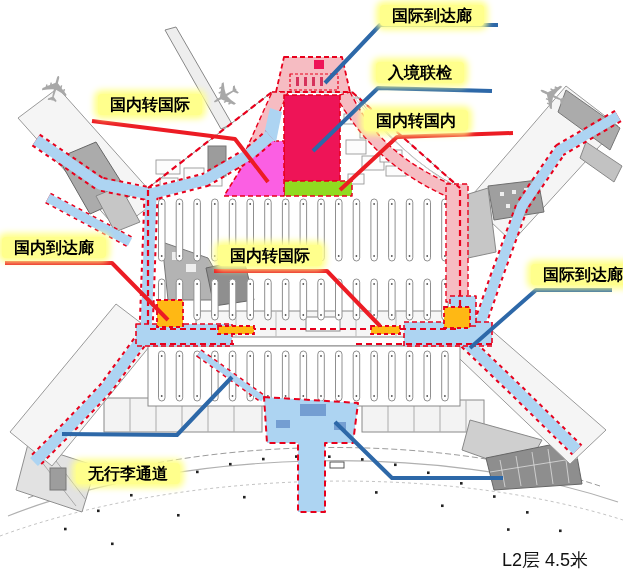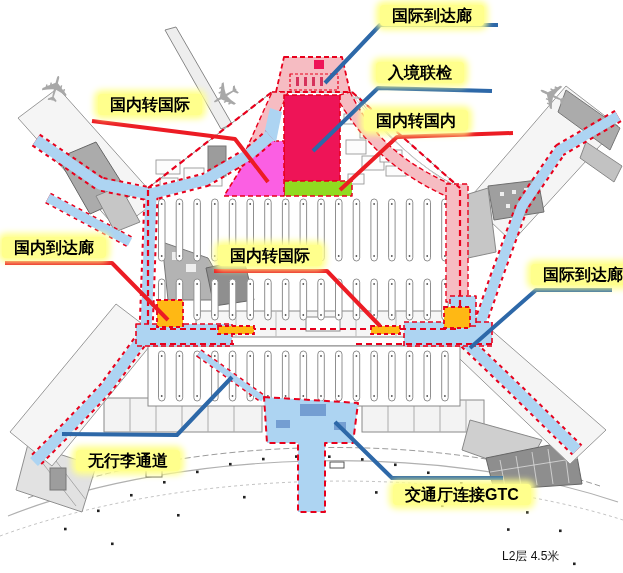--- a/index.html
+++ b/index.html
@@ -2,21 +2,21 @@
 <html><head>
 <meta charset="utf-8">
 <style>
   html,body{margin:0;padding:0;background:#fff;}
   #stage{position:relative;width:623px;height:573px;background:#fff;overflow:hidden;
          font-family:"Liberation Sans",sans-serif;}
   #plan{position:absolute;left:0;top:0;}
   .lbl{position:absolute;font-weight:bold;font-size:16px;line-height:19px;color:#000000;
        background:#ffff8c;box-shadow:0 0 6px 4px #ffff8c;border-radius:4px;
        padding:1px 12px;white-space:nowrap;z-index:5;}
-  .note{position:absolute;font-size:12px;color:#111;white-space:nowrap;z-index:5;}
+  .note{position:absolute;font-size:18px;color:#111;white-space:nowrap;z-index:5;}
 </style>
 </head>
 <body>
 
 <div id="stage">
 
 <svg id="plan" width="623" height="573" viewBox="0 0 623 573" xmlns="http://www.w3.org/2000/svg">
 
   <g>
     <path d="M8,516 C180,448 440,442 618,502" fill="none" stroke="#b0b0b0" stroke-width="1.2"></path>
@@ -378,17 +378,16 @@
   </g>
 </svg>
 
 <div class="lbl" style="left:380px;top:5px">国际到达廊</div>
 <div class="lbl" style="left:376px;top:62px">入境联检</div>
 <div class="lbl" style="left:364px;top:110px">国内转国内</div>
 <div class="lbl" style="left:98px;top:94px">国内转国际</div>
 <div class="lbl" style="left:2px;top:237px">国内到达廊</div>
 <div class="lbl" style="left:218px;top:245px">国内转国际</div>
 <div class="lbl" style="left:531px;top:264px">国际到达廊</div>
-<div class="lbl" style="left:76px;top:450px">无行李通道</div>
-<div class="lbl" style="left:393px;top:484px">交通厅连接GTC</div>
+<div class="lbl" style="left:76px;top:463px">无行李通道</div>
 <div class="note" style="left:502px;top:548px">L2层 4.5米</div>
 
 </div>
 
 </body></html>

